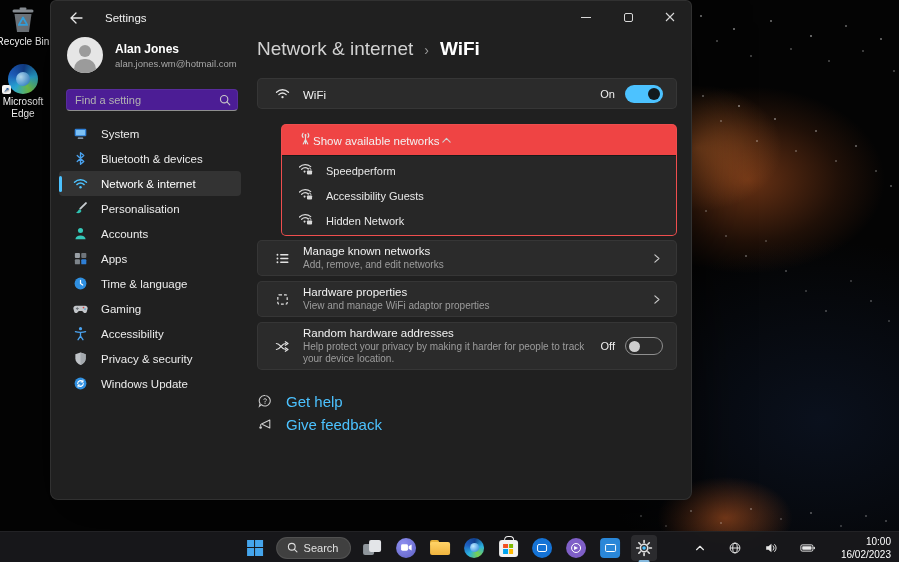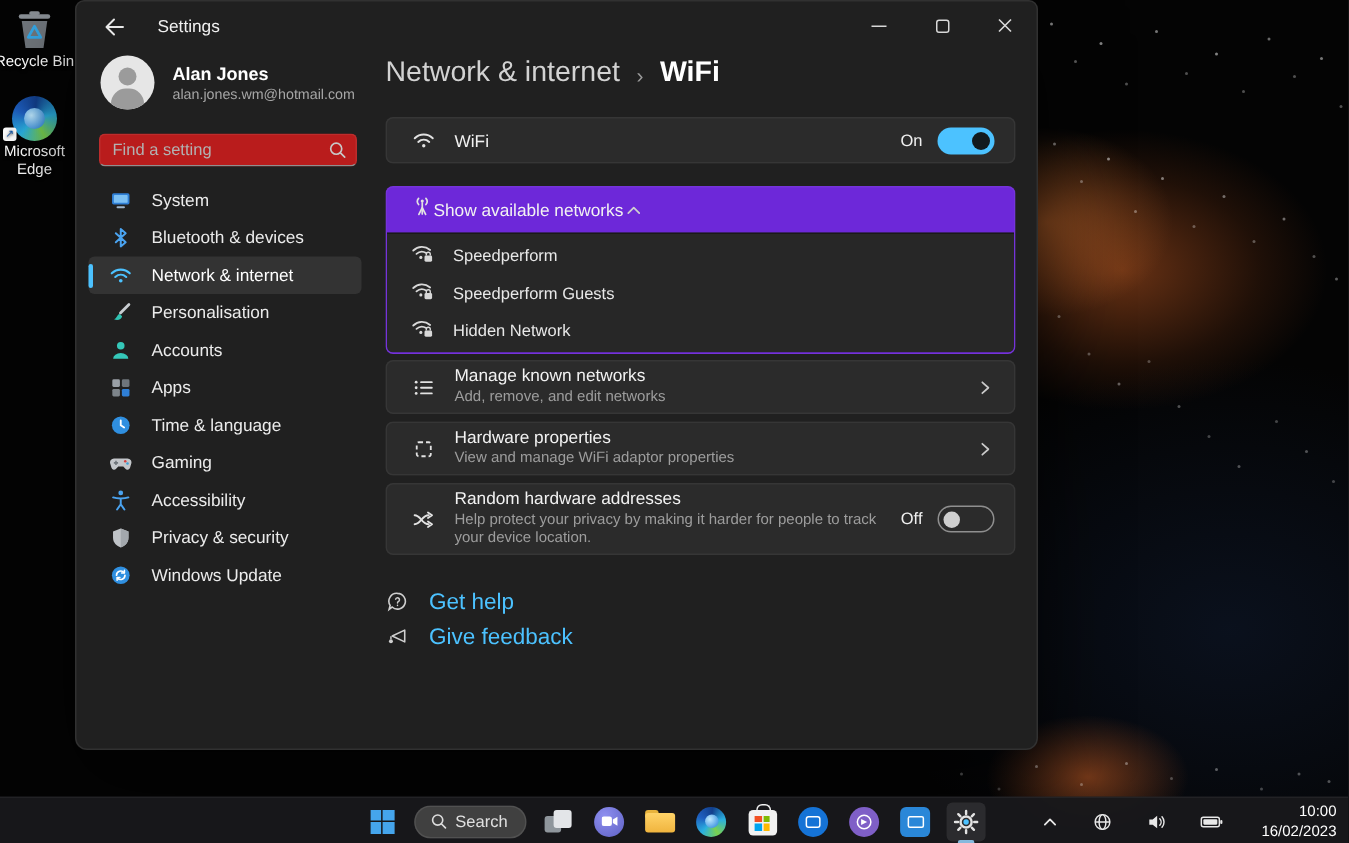--- a/index.html
+++ b/index.html
@@ -54,21 +54,21 @@
   .max-glyph { width:9px; height:9px; border:1px solid #d8d8d8; border-radius:2px; display:block; }
   
   .user { position:absolute; left:16px; top:36px; display:flex; align-items:center; gap:12px; }
   .avatar { width:36px; height:36px; border-radius:50%; background:#e6e6e6; position:relative; overflow:hidden; }
   .avatar::before { content:""; position:absolute; left:50%; top:8px; transform:translateX(-50%);
     width:12px; height:12px; border-radius:50%; background:#9b9b9b; }
   .avatar::after { content:""; position:absolute; left:50%; top:22px; transform:translateX(-50%);
     width:22px; height:14px; border-radius:10px 10px 0 0; background:#9b9b9b; }
   .user-name { font-size:12px; font-weight:bold; color:#fff; }
   .user-email { font-size:9.5px; color:#a6a6a6; margin-top:2px; }
-  .searchbox { position:absolute; left:15px; top:88px; width:172px; height:22px; background:#b91c1c;
+  .searchbox { position:absolute; left:15px; top:88px; width:172px; height:22px; background:#4c1d95;
     border:1px solid rgba(255,255,255,.07); border-bottom:1px solid #8f8f8f; border-radius:4px;
     display:flex; align-items:center; padding:0 6px 0 8px; }
   .searchbox input { flex:1; background:transparent; border:none; outline:none; color:#e8e8e8;
     font-size:11px; font-family:"Liberation Sans","DejaVu Sans",sans-serif; min-width:0; }
   .searchbox input::placeholder { color:#b2b2b2; }
   .nav { position:absolute; left:8px; top:120px; width:182px; }
   .side-item { height:25px; display:flex; align-items:center; padding-left:13px; gap:13px;
     border-radius:4px; position:relative; margin-bottom:0; }
   .side-item.selected { background:#333333; }
   .side-item.selected::before { content:""; position:absolute; left:0; top:4.5px; width:3px; height:16px;
@@ -81,21 +81,21 @@
   .bc-parent { font-size:19px; color:#d2d2d2; }
   .bc-sep { font-size:14px; color:#9a9a9a; margin:0 11px; padding-top:2px; }
   .bc-current { font-size:19px; font-weight:bold; color:#fff; }
   .card { background:#2b2b2b; border:1px solid rgba(255,255,255,.055); border-radius:5px;
     display:flex; align-items:center; padding:0 13px 0 16px; }
   .card .cicon { width:16px; height:16px; flex:0 0 16px; display:flex; align-items:center; justify-content:center; }
   .card .ctext { flex:1; margin-left:13px; }
   .ctitle { font-size:11.5px; color:#f2f2f2; }
   .csub { font-size:10px; color:#9d9d9d; margin-top:2px; line-height:1.25; }
   .wifi-card { margin-top:17px; height:31px; }
-  .expander { margin-top:15px; background:#6d28d9; border:1px solid rgba(255,255,255,.055); border-radius:5px; overflow:hidden; }
+  .expander { margin-top:15px; background:#ef4444; border:1px solid rgba(255,255,255,.055); border-radius:5px; overflow:hidden;margin-left:24px; }
   .exp-head { height:30px; display:flex; align-items:center; padding:0 13px 0 16px; }
   .exp-body { background:#272727; border-top:1px solid rgba(0,0,0,.35); padding:2px 0; }
   .net-row { height:25px; display:flex; align-items:center; padding-left:16px; gap:13px; }
   .net-label { font-size:11px; color:#e8e8e8; }
   .row-card { margin-top:5px; height:36px; }
   .row-card.first { margin-top:4px; }
   .random-card { margin-top:5px; height:48px; align-items:center; }
   .toggle-wrap { display:flex; align-items:center; gap:10px; }
   .tstate { font-size:11px; color:#efefef; }
   .toggle { width:38px; height:18px; border-radius:10px; position:relative; }
@@ -387,21 +387,21 @@
         <div class="net-row">
           <span class="cicon">
             <svg width="15" height="15" viewBox="0 0 16 16">
                 <path d="M1.6 6.4 C5 3.1 10 3 13.6 6" fill="none" stroke="#d8d8d8" stroke-width="1.3" stroke-linecap="round"></path>
                 <path d="M3.9 8.8 C6 6.9 8.6 6.8 10.8 8.2" fill="none" stroke="#d8d8d8" stroke-width="1.3" stroke-linecap="round"></path>
                 <circle cx="7" cy="11.3" r="1.1" fill="#d8d8d8"></circle>
                 <rect x="9.6" y="10" width="5.4" height="4.4" rx="1" fill="#d8d8d8"></rect>
                 <path d="M10.9 10 V9 a1.4 1.4 0 0 1 2.8 0 V10" fill="none" stroke="#d8d8d8" stroke-width="1"></path>
               </svg>
           </span>
-          <span class="net-label">Speedperform Guests</span>
+          <span class="net-label">Accessibility Guests</span>
         </div>
         <div class="net-row">
           <span class="cicon">
             <svg width="15" height="15" viewBox="0 0 16 16">
                 <path d="M1.6 6.4 C5 3.1 10 3 13.6 6" fill="none" stroke="#d8d8d8" stroke-width="1.3" stroke-linecap="round"></path>
                 <path d="M3.9 8.8 C6 6.9 8.6 6.8 10.8 8.2" fill="none" stroke="#d8d8d8" stroke-width="1.3" stroke-linecap="round"></path>
                 <circle cx="7" cy="11.3" r="1.1" fill="#d8d8d8"></circle>
                 <rect x="9.6" y="10" width="5.4" height="4.4" rx="1" fill="#d8d8d8"></rect>
                 <path d="M10.9 10 V9 a1.4 1.4 0 0 1 2.8 0 V10" fill="none" stroke="#d8d8d8" stroke-width="1"></path>
               </svg>

